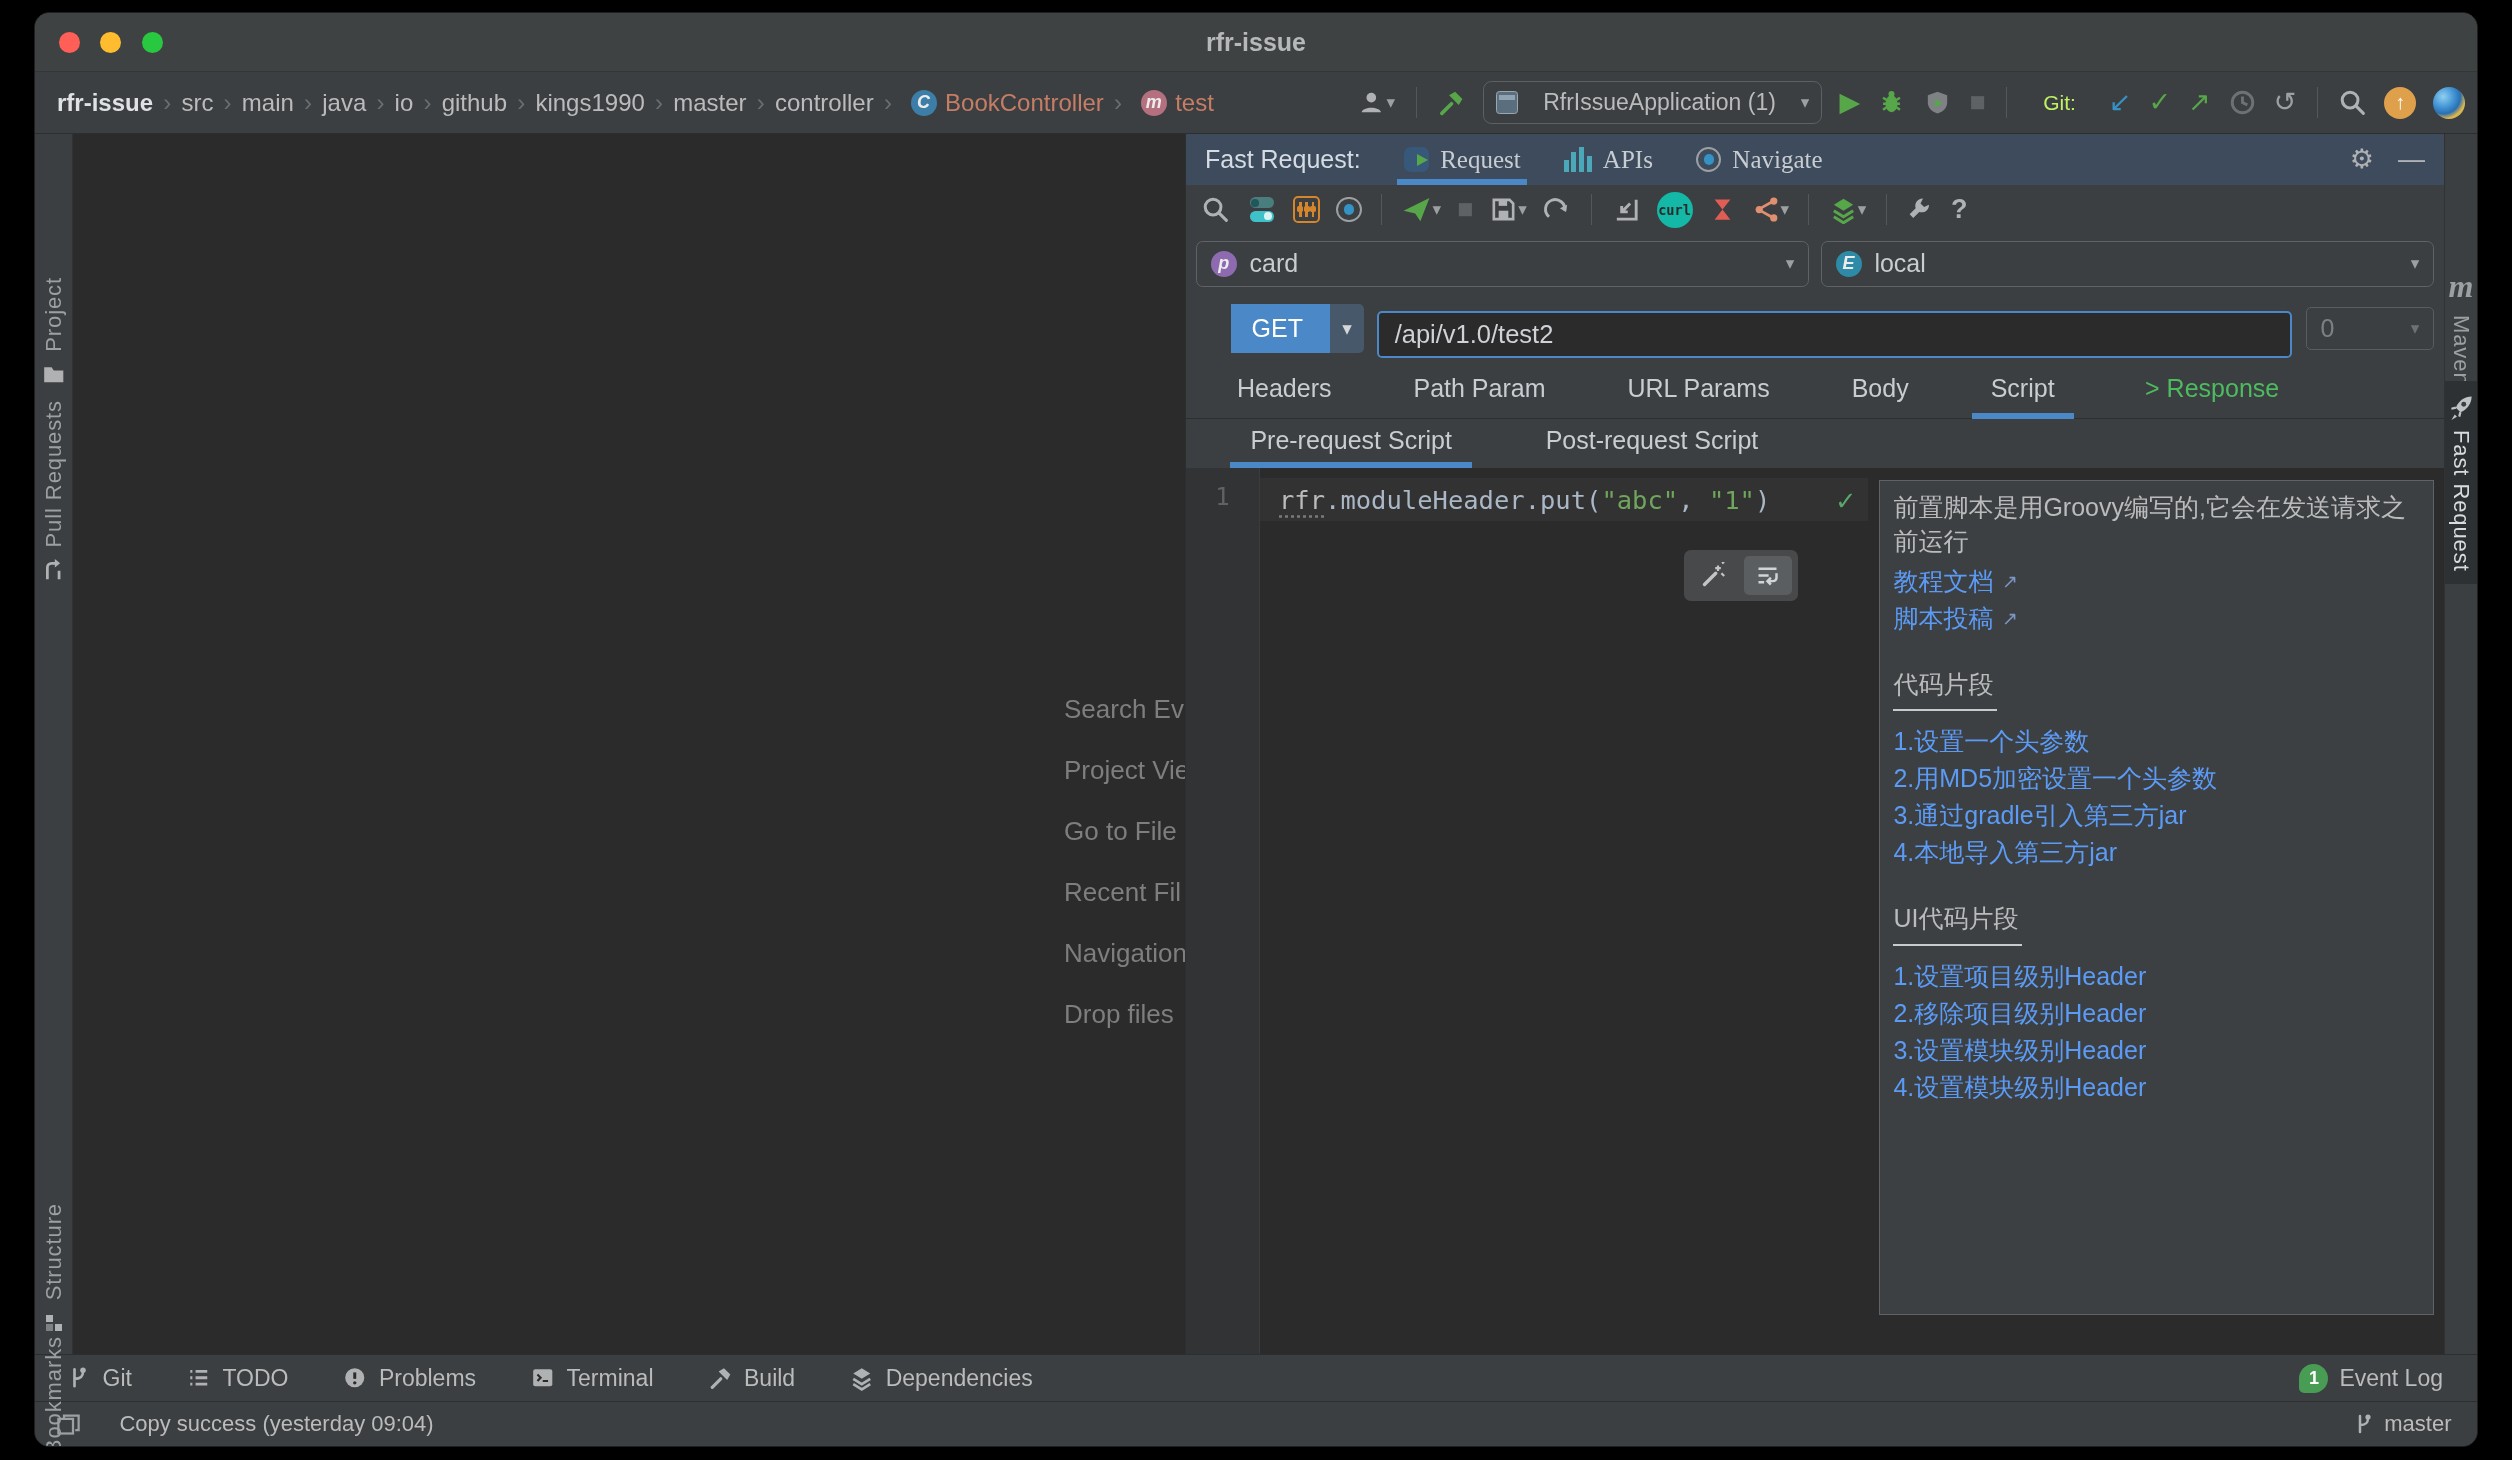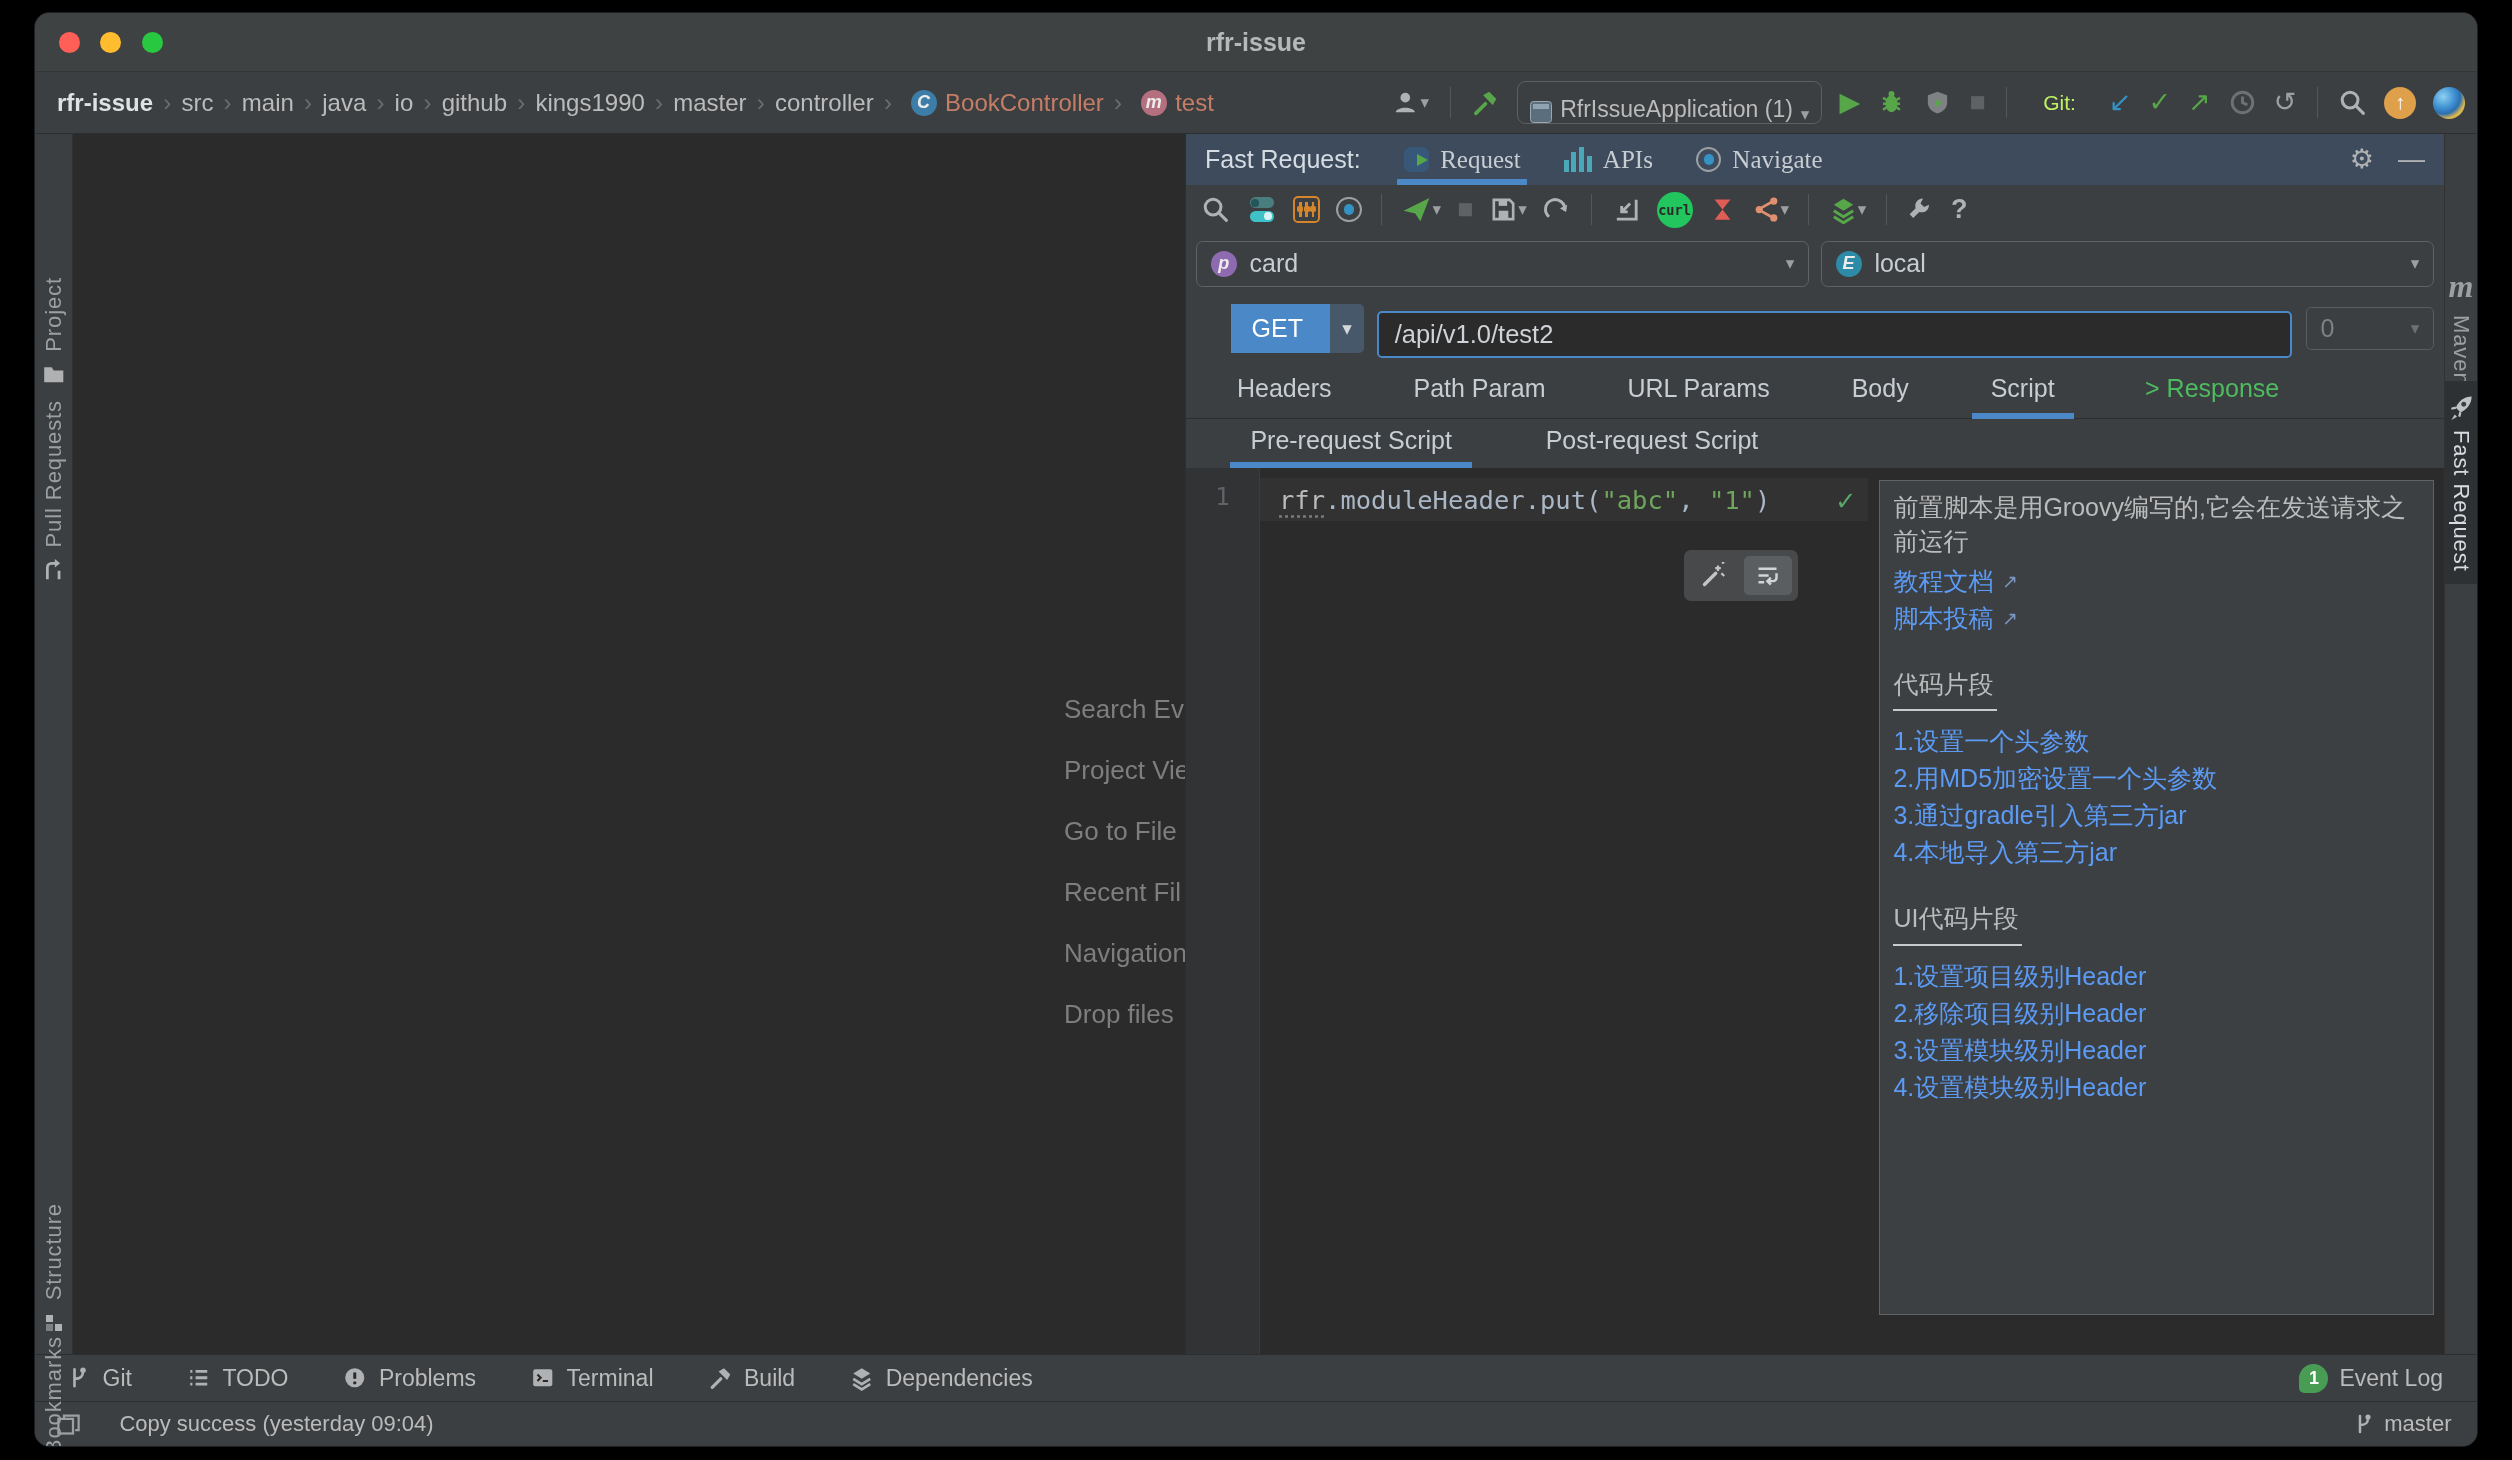--- a/index.html
+++ b/index.html
@@ -27,21 +27,21 @@
   .ico-circle{width:26px;height:26px;border-radius:50%;color:#ECECEC;display:inline-flex;
     align-items:center;justify-content:center;font-size:18px;font-weight:bold;flex:0 0 auto;}
   .class-ico{background:#3D7EA8;}
   .method-ico{background:#B4707E;}
 
   .top-actions{margin-left:auto;display:flex;align-items:center;gap:17px;}
   .vdiv{width:0.9px;height:31px;background:#55585A;margin:0 3.4px;}
   .caret{color:#9DA0A2;font-size:17px;line-height:1;}
   .glyph{font-size:27px;line-height:1;}
   .g-blue{color:#3592C4}.g-green{color:#57A64A}.g-gray{color:#9DA0A2}.g-dim{color:#5F6265}
-  .run-combo{display:flex;align-items:flex-end;gap:8px;border:0.9px solid #5E6163;border-radius:8.5px;
+  .run-combo{display:flex;align-items:center;gap:25px;border:0.9px solid #5E6163;border-radius:8.5px;
     height:41px;padding:0 12px;color:#BBBBBB;font-size:23px;}
   .cfg-ico{width:20.4px;height:20.4px;border-radius:3.4px;background:#5A6E7E;border:1.7px solid #9AA7B0;position:relative;}
   .cfg-ico::after{content:"";position:absolute;left:2.6px;top:2.6px;right:2.6px;height:5.1px;background:#8FA3B2;}
   .git-label{color:#bef264;font-size:21px;margin:0 16px;}
   .upd{width:32px;height:32px;border-radius:50%;background:#DFA04C;color:#fff;display:flex;
     align-items:center;justify-content:center;font-size:20.4px;font-weight:bold;}
   .sphere{width:32px;height:32px;border-radius:50%;
     background:radial-gradient(circle at 32% 30%, #8FD0F2 0%, #3D8FD1 38%, #2C6FB0 55%, #E3B84C 72%, #4FA35C 100%);}
 
   
@@ -79,21 +79,21 @@
   .tico{display:flex;align-items:center;justify-content:center;}
   .toggle-ico{width:31px;height:31px;display:flex;flex-direction:column;justify-content:center;gap:2.6px;align-items:center;}
   .pill{width:24px;height:11px;border-radius:6px;position:relative;}
   .pill.t{background:#4A7D7D}.pill.b{background:#3FC1C9}
   .pill.t::after{content:"";position:absolute;left:1.7px;top:1.7px;width:7.7px;height:7.7px;border-radius:50%;background:#23565A;}
   .pill.b::after{content:"";position:absolute;right:1.7px;top:1.7px;width:7.7px;height:7.7px;border-radius:50%;background:#D8F4F4;}
   .sliders{width:27px;height:27px;border:2.6px solid #D5862B;border-radius:5.1px;display:flex;
     justify-content:space-evenly;align-items:center;box-sizing:border-box;}
   .sliders i{display:block;width:2.6px;height:15.3px;background:#D5862B;position:relative;}
   .sliders i::after{content:"";position:absolute;left:-1.7px;top:4.3px;width:6px;height:6px;background:#D5862B;border-radius:1.7px;}
-  .curl{min-width:36px;height:36px;border-radius:50%;background:#22c55e;color:#2B2B2B;font-size:13.6px;font-weight:bold;
+  .curl{min-width:36px;height:36px;border-radius:50%;background:#14b8a6;color:#2B2B2B;font-size:13.6px;font-weight:bold;
     display:flex;align-items:center;justify-content:center;font-family:"DejaVu Sans Mono",monospace;}
   .help-q{color:#AFB1B3;font-size:27px;font-weight:bold;}
 
   .fr-combos{display:flex;gap:12px;padding:6.8px 10.2px 3.4px;flex:0 0 auto;}
   .combo{flex:1;height:44px;border:0.9px solid #606365;border-radius:6.8px;display:flex;align-items:center;gap:12.8px;
     padding:0 13.6px;color:#C8CDD2;font-size:25px;background:#3C3F41;}
   .combo .caret{margin-left:auto;}
   .proj-ico{background:#8E6BB0;}
   .env-ico{background:#2E8BA8;}
 

